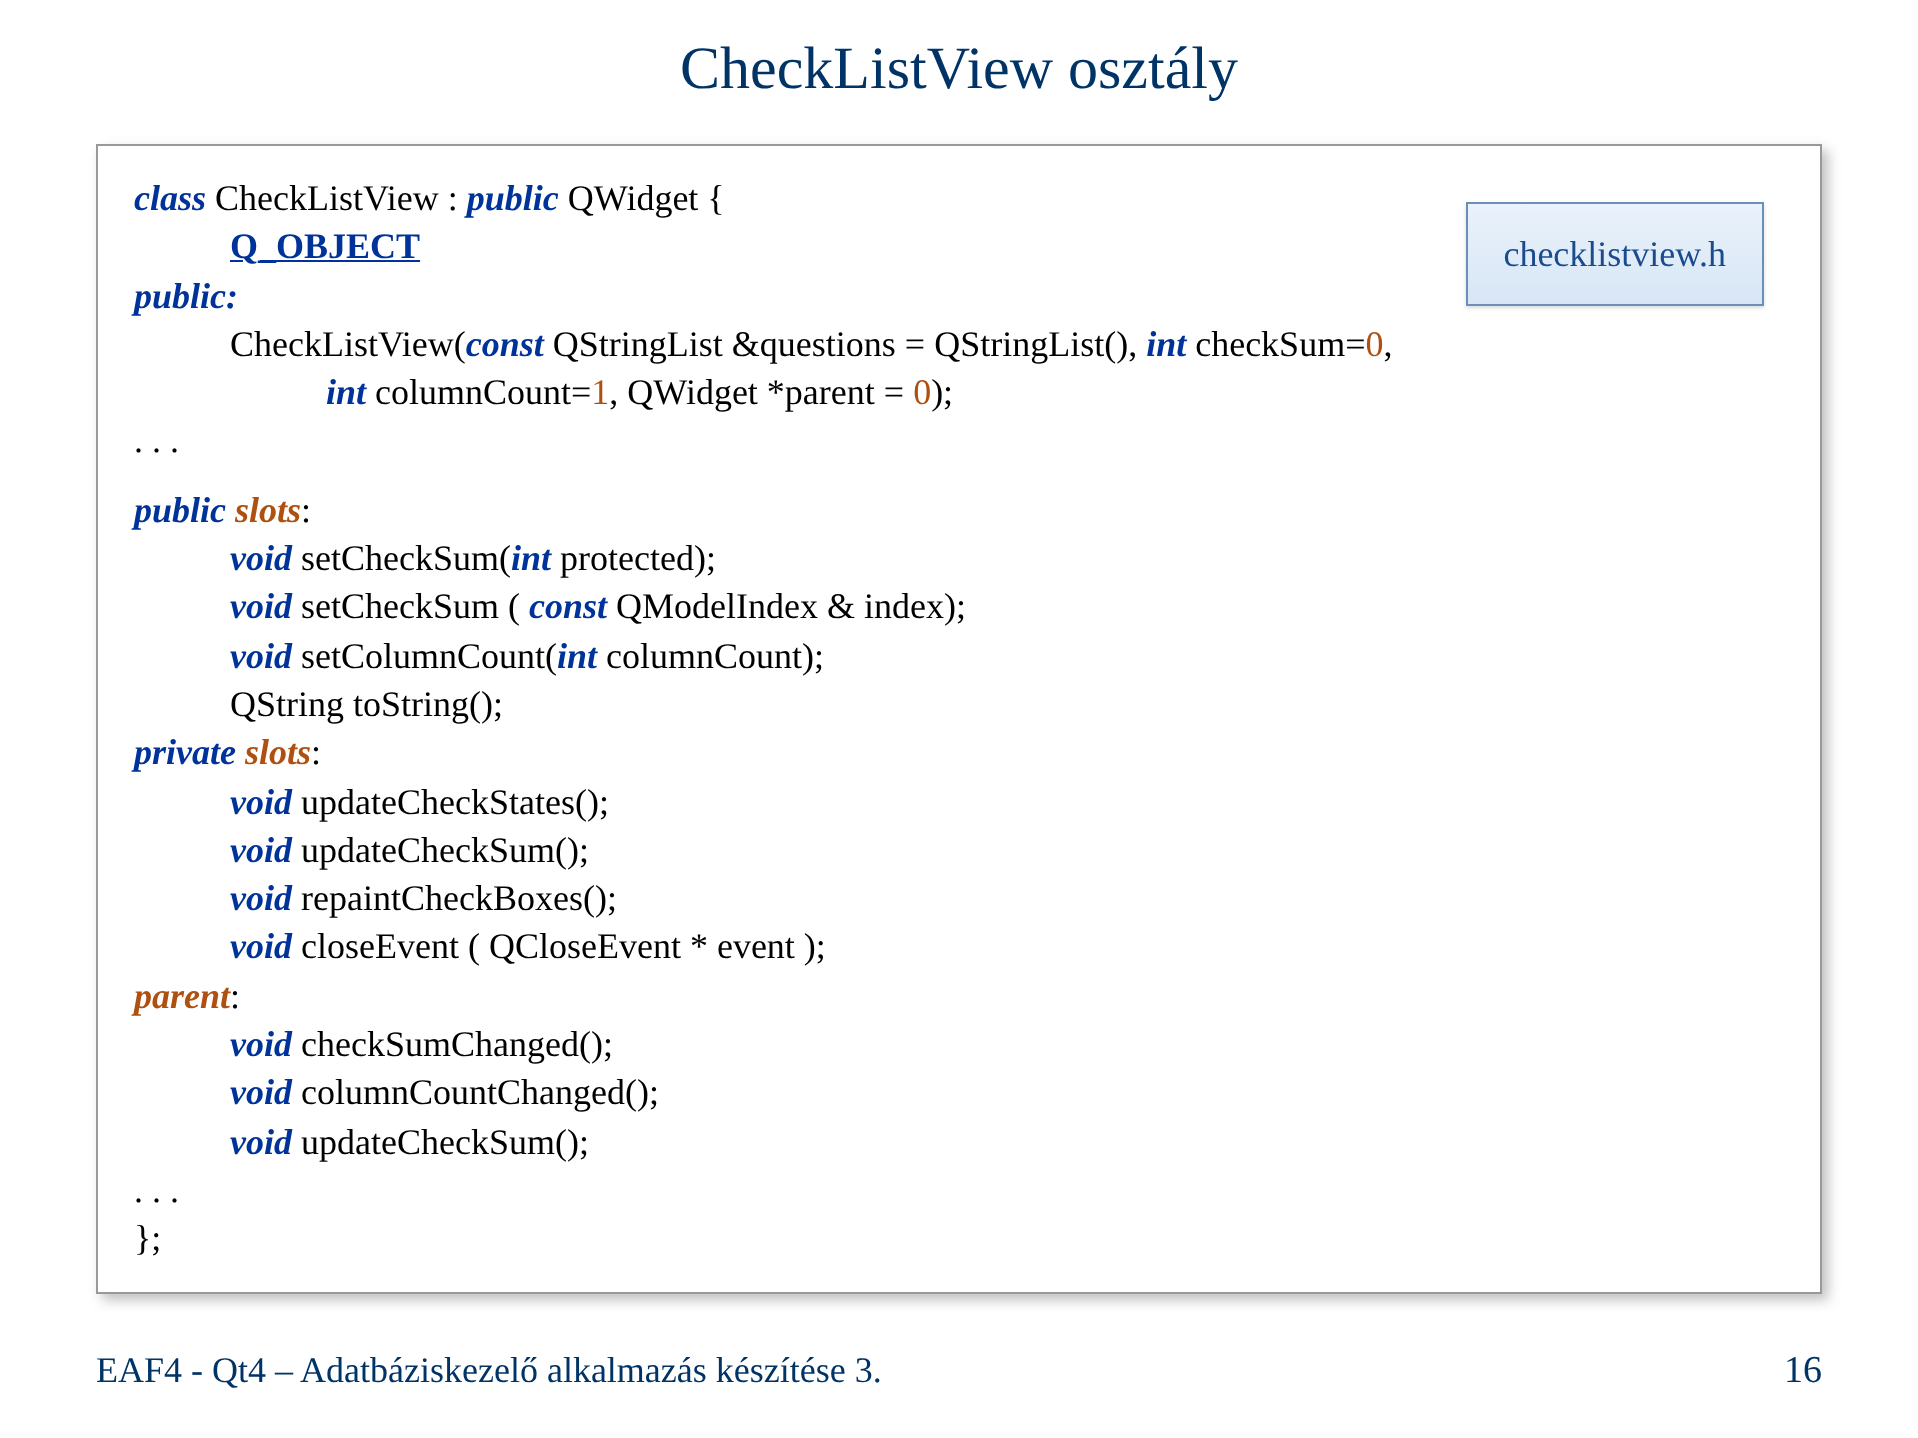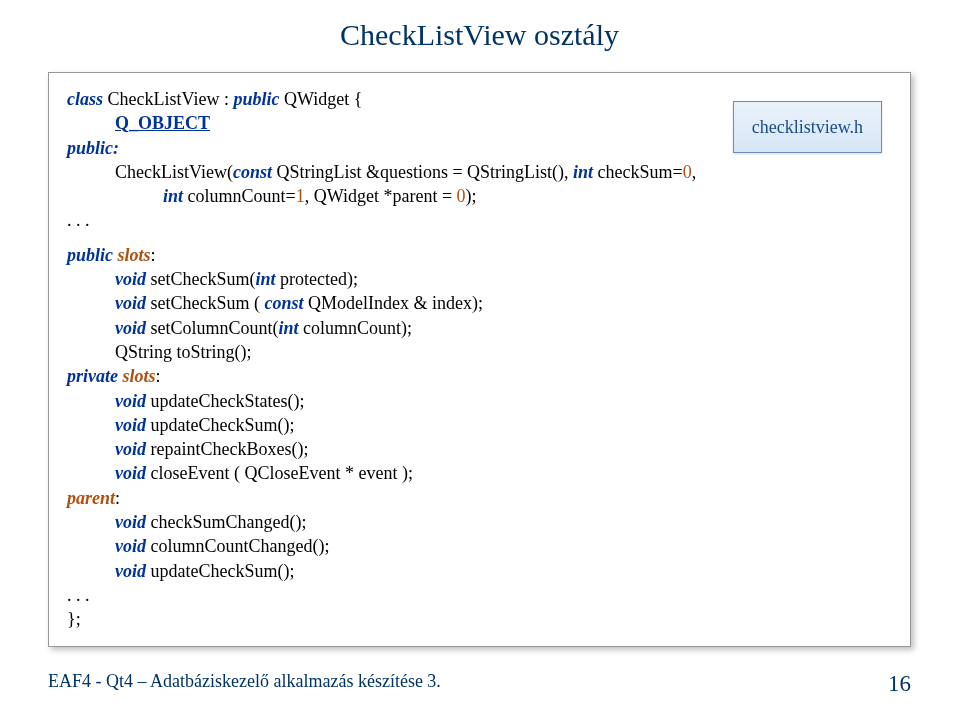--- a/index.html
+++ b/index.html
@@ -61,21 +61,21 @@
     bottom: 22px;
     left: 48px;
     right: 48px;
     display: flex;
     justify-content: space-between;
     align-items: flex-start;
     color: #003366;
     font-size: 18px;
     font-family: Georgia, "Times New Roman", serif;
   }
-  .pagenum { color: #003366; font-size: 23px; }
+  .pagenum { color: #003366; font-size: 19px; }
 </style>
 </head>
 <body>
 
 <div class="slide">
 
   <div class="title">CheckListView  osztály</div>
 
   <div class="code-box">
     <div class="badge">checklistview.h</div>

